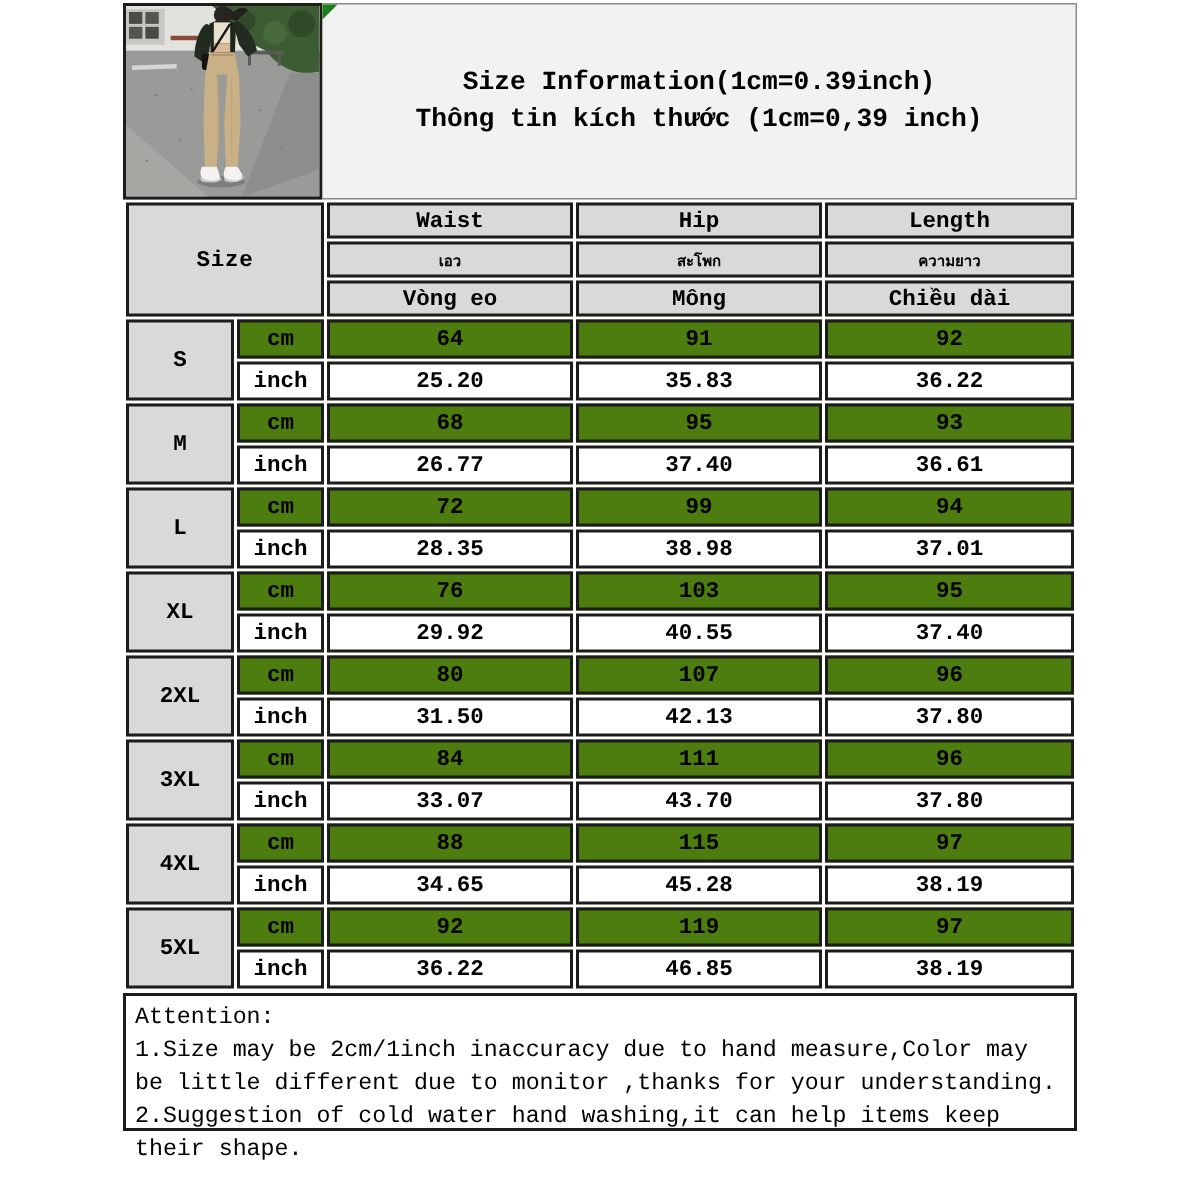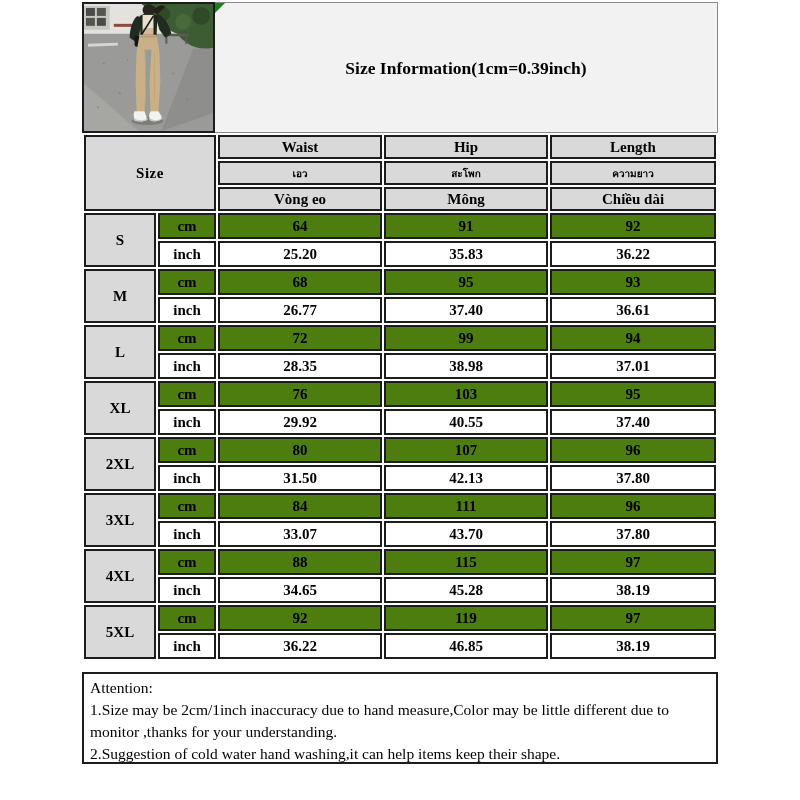--- a/index.html
+++ b/index.html
@@ -1,18 +1,18 @@
 <!DOCTYPE html>
 <html><head>
 <meta charset="utf-8">
 <style>
   html,body{margin:0;padding:0;background:#ffffff;}
   .canvas{
     position:relative;width:800px;height:800px;background:#ffffff;
-    font-family:Liberation Serif, serif;color:#000;overflow:hidden;
+    font-family:Liberation Mono, monospace;color:#000;overflow:hidden;
   }
   .content{position:absolute;left:82px;top:2px;width:636px;}
 
   
   .top-section{display:flex;height:131px;}
   .photo-cell{
     width:133px;min-width:133px;height:131px;box-sizing:border-box;
     border:2px solid #1c1c1c;background:#9a9a98;position:relative;
   }
   .photo-cell svg{display:block;width:100%;height:100%;}
@@ -40,21 +40,21 @@
   .hdr{background:#d9d9d9;}
   .hdr.th-lang{font-size:10px;}
   .corner-cell{font-size:27px;letter-spacing:.5px;}
   .size-cell{background:#d9d9d9;font-size:16px;}
   .cm-row td{background:#4d7c0f;height:26px;}
   .inch-row td{background:#ffffff;height:26px;}
   .cm-row td.size-cell,.inch-row td.size-cell{background:#d9d9d9;}
 
   
   .attention-box{
-    box-sizing:border-box;margin-top:11px;width:636px;height:92px;
+    box-sizing:border-box;margin-top:1px;width:636px;height:92px;
     border:2px solid #1c1c1c;background:#ffffff;padding:3px 6px 0 6px;
     font-size:15.5px;line-height:22px;font-weight:normal;
   }
 </style>
 </head>
 <body>
 
 <div class="canvas">
   <div class="content">
 
@@ -117,20 +117,21 @@
           <circle cx="36" cy="90" r="1.2" fill="#8a8a88"></circle>
           <circle cx="90" cy="70" r="1" fill="#828280"></circle>
           <circle cx="104" cy="96" r="1.2" fill="#868684"></circle>
           <circle cx="14" cy="104" r="1" fill="#8a8a88"></circle>
           <circle cx="44" cy="56" r="0.9" fill="#848482"></circle>
         </svg>
       </div>
       <div class="info-box">
         <div class="corner-marker"></div>
         <div class="title-line">Size Information(1cm=0.39inch)</div>
+        <div class="title-line">Thông tin kích thước (1cm=0,39 inch)</div>
       </div>
     </div>
 
     <table class="size-table">
       <colgroup>
         <col style="width:72px">
           <col style="width:58px">
         <col style="width:164px">
           <col style="width:164px">
           <col style="width:166px">

